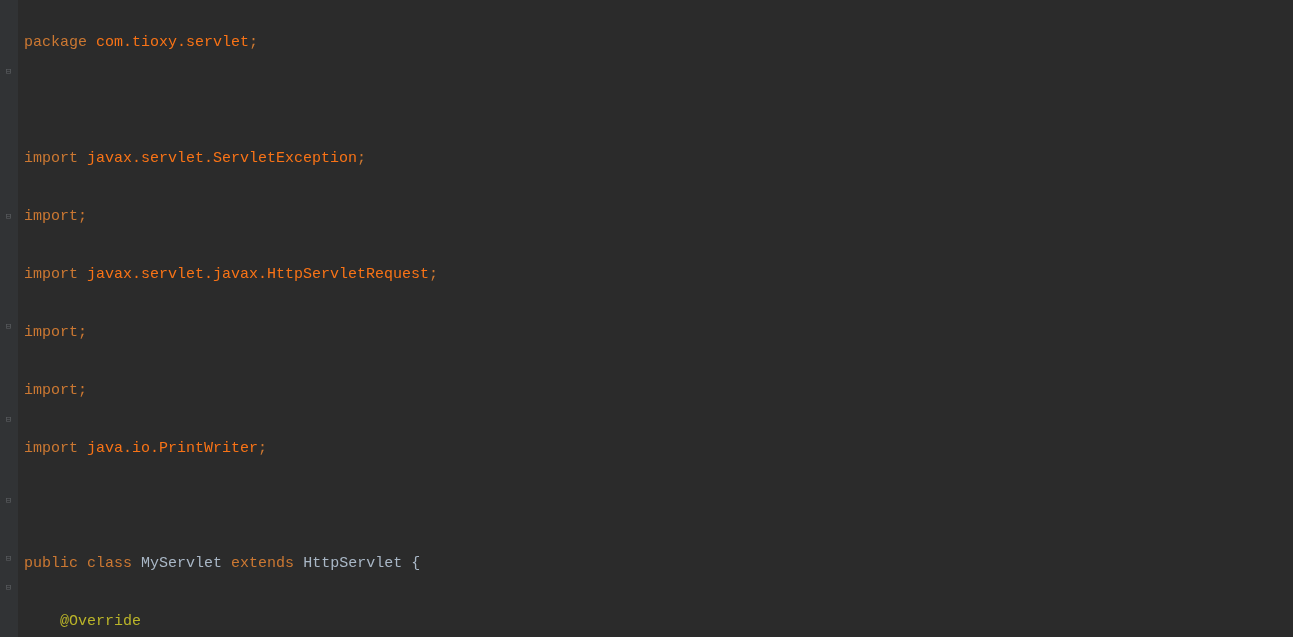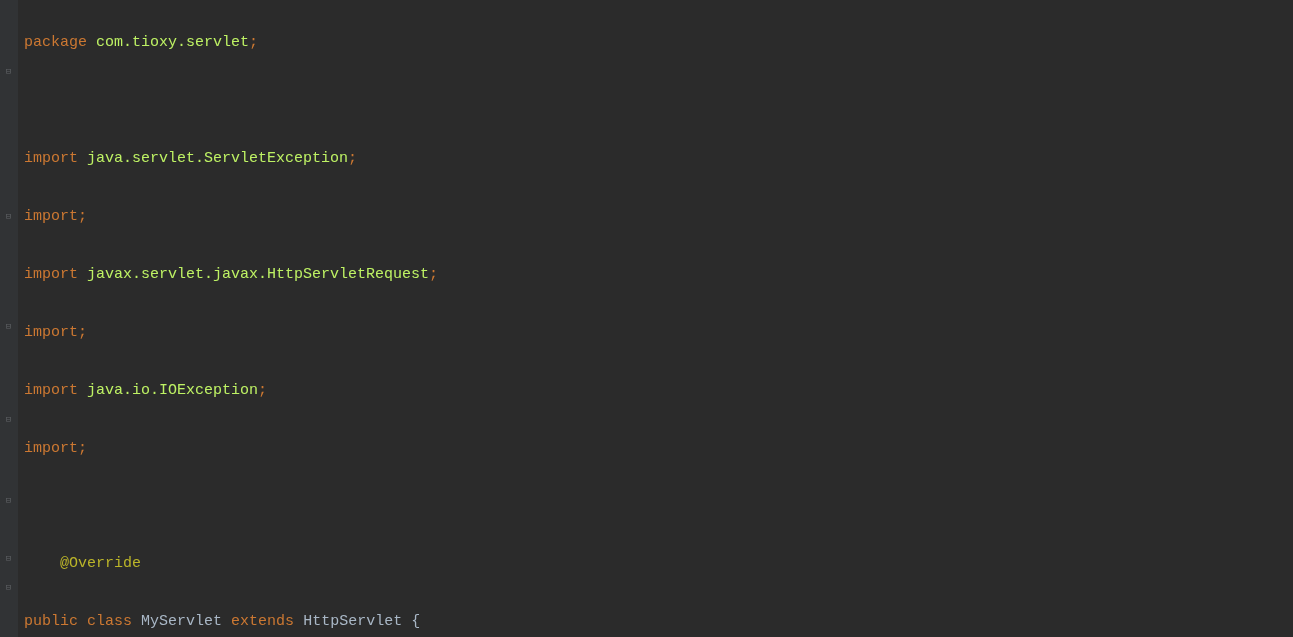--- a/index.html
+++ b/index.html
@@ -41,21 +41,21 @@
   padding: 0 0 0 6px;
   white-space: pre;
   position: relative;
 }
 .line {
   height: 29px;
   display: flex;
   align-items: center;
 }
 .kw { color: #cc7832; }
-.pkg { color: #bef264; font-family: Liberation Mono, monospace; }
+.pkg { color: #f97316; font-family: Liberation Mono, monospace; }
 .cls { color: #a9b7c6; }
 .ann { color: #bbb529; }
 .punct { color: #a9b7c6; }
 .semi { color: #cc7832; }
 </style>
 </head>
 <body>
 
 <div class="gutter">
   <div class="fold-marker" style="top:67px;">⊟</div>
@@ -63,29 +63,29 @@
   <div class="fold-marker" style="top:322px;">⊟</div>
   <div class="fold-marker" style="top:415px;">⊟</div>
   <div class="fold-marker" style="top:496px;">⊟</div>
   <div class="fold-marker" style="top:554px;">⊟</div>
   <div class="fold-marker" style="top:583px;">⊟</div>
 </div>
 
 <div class="code-area">
 <div class="line"><span class="kw">package</span><span class="pkg"> com.tioxy.servlet</span><span class="semi">;</span></div>
 <div class="line"></div>
-<div class="line"><span class="kw">import</span><span class="pkg"> java.servlet.ServletException</span><span class="semi">;</span></div>
+<div class="line"><span class="kw">import</span><span class="pkg"> javax.servlet.ServletException</span><span class="semi">;</span></div>
 <div class="line"><span class="kw">import</span><span class="semi">;</span></div>
 <div class="line"><span class="kw">import</span><span class="pkg"> javax.servlet.javax.HttpServletRequest</span><span class="semi">;</span></div>
 <div class="line"><span class="kw">import</span><span class="semi">;</span></div>
-<div class="line"><span class="kw">import</span><span class="pkg"> java.io.IOException</span><span class="semi">;</span></div>
 <div class="line"><span class="kw">import</span><span class="semi">;</span></div>
+<div class="line"><span class="kw">import</span><span class="pkg"> java.io.PrintWriter</span><span class="semi">;</span></div>
 <div class="line"></div>
+<div class="line"><span class="kw">public</span><span> </span><span class="kw">class</span><span> </span><span class="cls">MyServlet</span><span> </span><span class="kw">extends</span><span> </span><span class="cls">HttpServlet</span><span> </span><span class="punct">{</span></div>
 <div class="line"><span>    </span><span class="ann">@Override</span></div>
-<div class="line"><span class="kw">public</span><span> </span><span class="kw">class</span><span> </span><span class="cls">MyServlet</span><span> </span><span class="kw">extends</span><span> </span><span class="cls">HttpServlet</span><span> </span><span class="punct">{</span></div>
 
 
 
 
 
 
 
 
 
 

